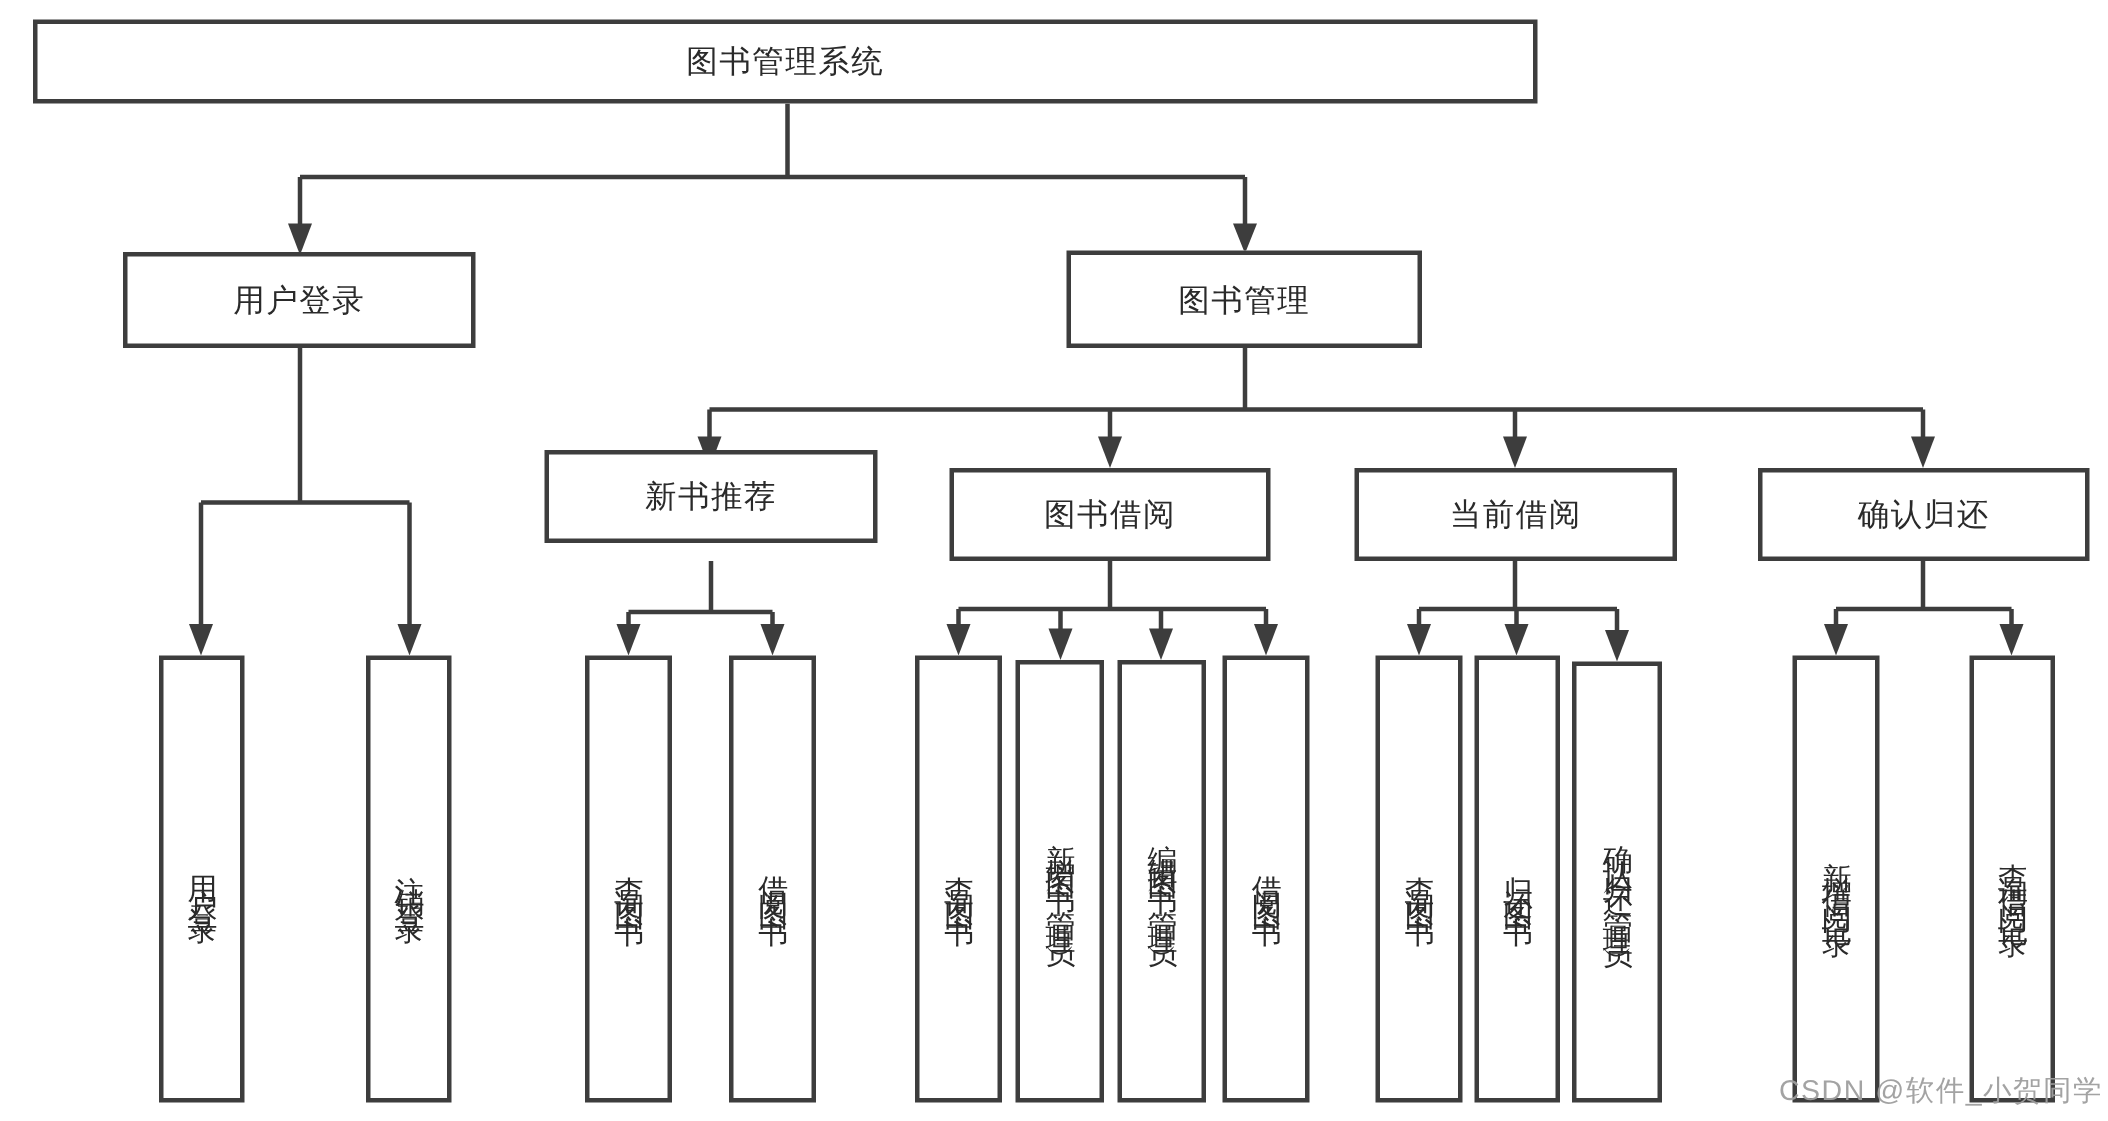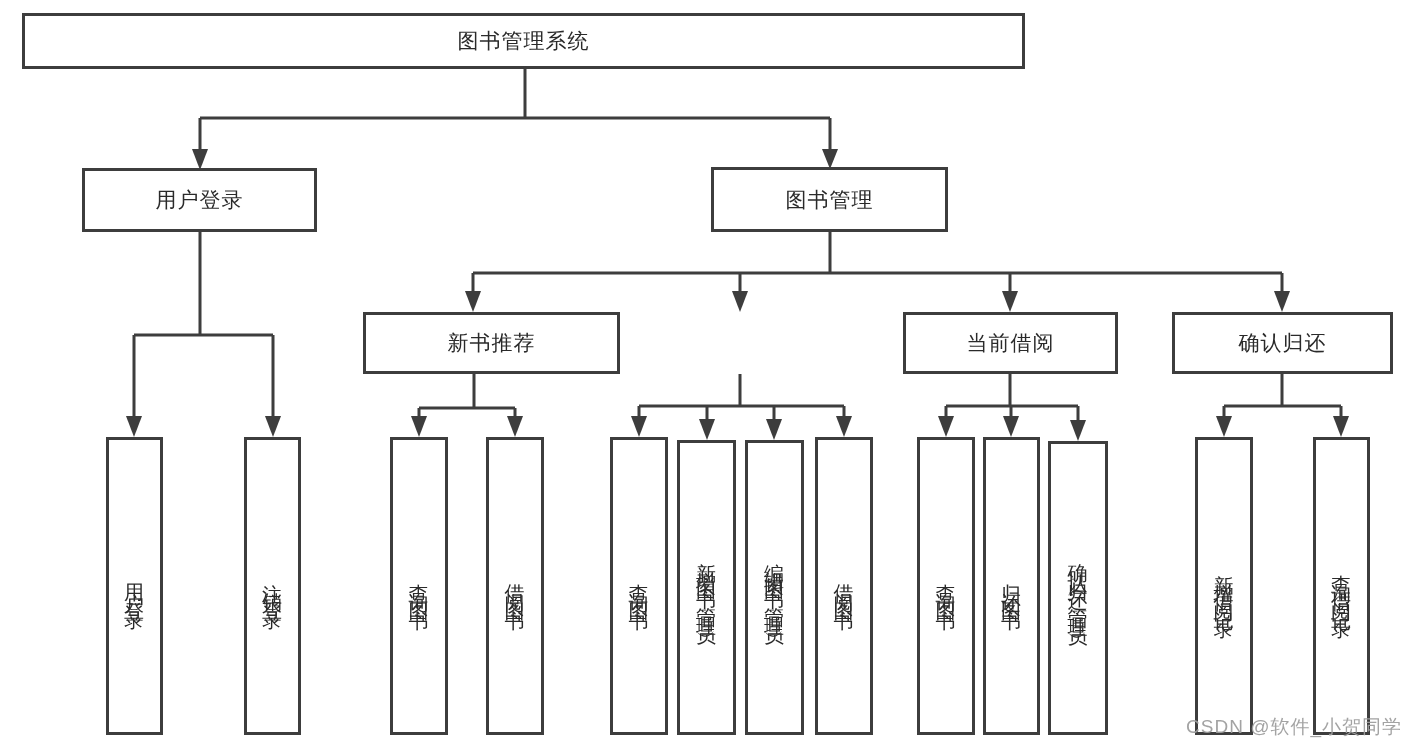--- a/index.html
+++ b/index.html
@@ -40,21 +40,21 @@
     line-height: 1;
     letter-spacing: 9px;
     white-space: nowrap;
   }
   
   .n-root { left: 22px;  top: 13px;  width: 1003px; height: 56px; }
   
   .n-l2a  { left: 82px;  top: 168px; width: 235px; height: 64px; }
   .n-l2b  { left: 711px; top: 167px; width: 237px; height: 65px; }
   
-  .n-l3a  { left: 363px;  top: 312px; width: 257px; height: 62px; text-align: center; }
+  .n-l3a  { left: 363px;  top: 300px; width: 222px; height: 62px; text-align: center; }
   .n-l3b  { left: 633px;  top: 312px; width: 214px; height: 62px; }
   .n-l3c  { left: 903px;  top: 312px; width: 215px; height: 62px; }
   .n-l3d  { left: 1172px; top: 312px; width: 221px; height: 62px; }
   
   .leaf   { top: 437px; height: 298px; }
   .n-u1 { left: 106px;  width: 57px; }
   .n-u2 { left: 244px;  width: 57px; }
   .n-a1 { left: 390px;  width: 58px; }
   .n-a2 { left: 486px;  width: 58px; }
   .n-b1 { left: 610px;  width: 58px; }
@@ -135,20 +135,23 @@
   <div class="node h n-l2a">
     <span>用户登录</span>
   </div>
   <div class="node h n-l2b">
     <span>图书管理</span>
   </div>
 
   <div class="node h n-l3a">
     <span>新书推荐</span>
   </div>
+  <div class="node h n-l3b">
+    <span>图书借阅</span>
+  </div>
   <div class="node h n-l3c">
     <span>当前借阅</span>
   </div>
   <div class="node h n-l3d">
     <span>确认归还</span>
   </div>
 
   <div class="node v leaf n-u1">
     <span>用户登录</span>
   </div>

